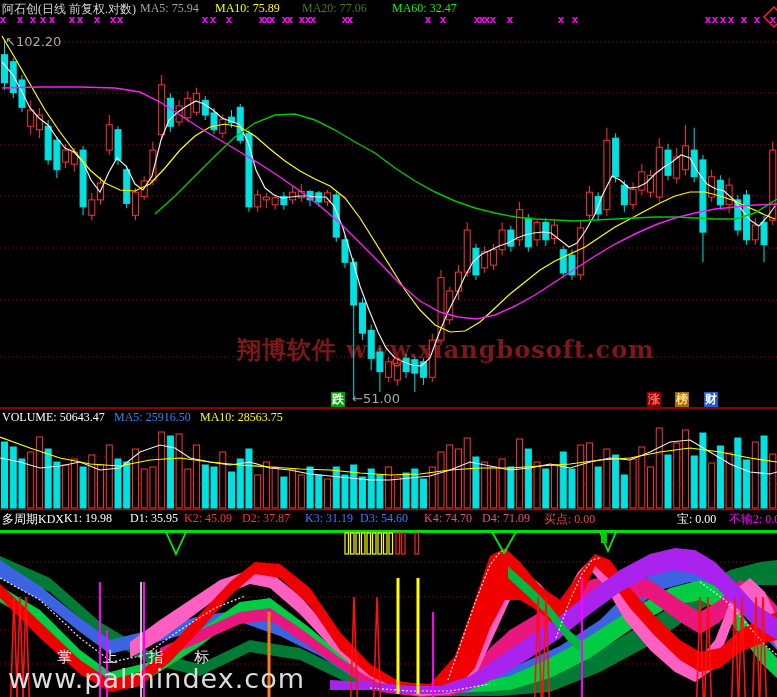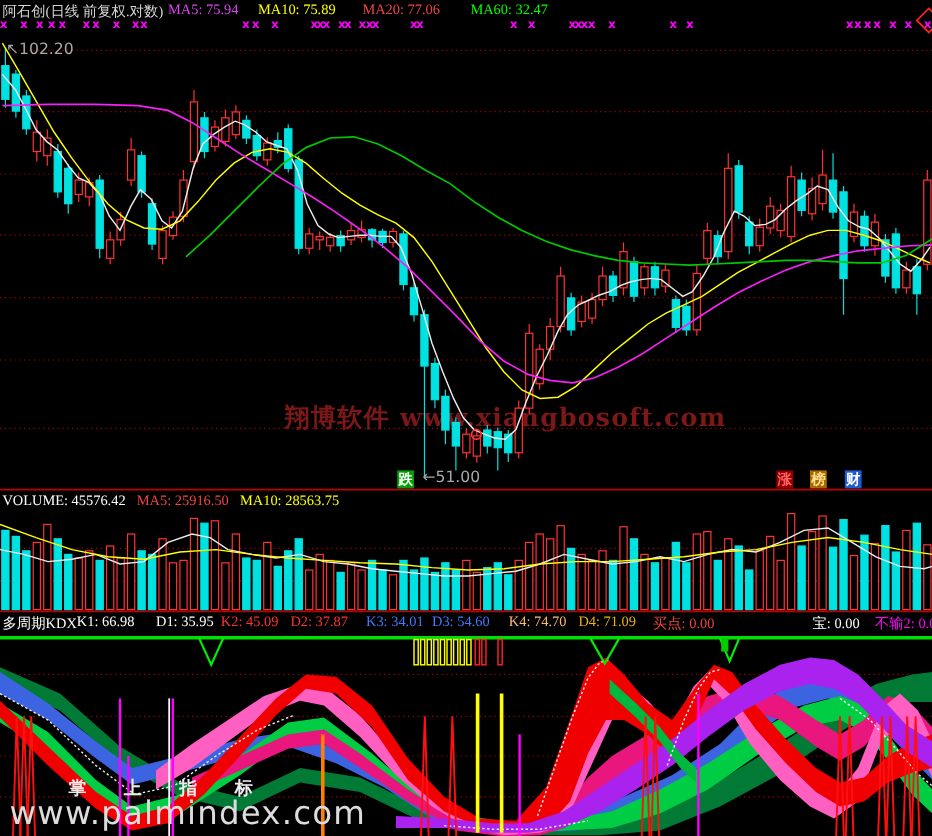--- a/index.html
+++ b/index.html
@@ -1,69 +1,69 @@
 <!DOCTYPE html>
 <html><head>
 <meta charset="utf-8">
 <style>
   html,body{margin:0;padding:0;background:#000;}
   body{width:777px;height:697px;position:relative;overflow:hidden;
        font-family:"DejaVu Sans","Liberation Sans",sans-serif;}
   .abs{position:absolute;white-space:nowrap;}
   #wm-main{z-index:0;font-family:"DejaVu Serif","Liberation Serif",serif;
-           font-weight:bold;font-size:21px;letter-spacing:1px;color:#7c1818;}
+           font-weight:bold;font-size:24px;letter-spacing:1px;color:#7c1818;}
   #chart-svg{position:absolute;left:0;top:0;z-index:1;}
   .txt{z-index:3;font-size:12px;}
   .row-item{position:absolute;top:0;font-family:Liberation Serif, serif;}
   #header-row{top:1px;left:2px;height:16px;width:777px;}
   #volume-row{top:410px;left:2px;height:15px;width:777px;}
   #kdx-row{top:511px;left:2px;height:16px;width:775px;overflow:hidden;}
   .badge{position:absolute;top:392px;font-size:12px;line-height:15px;
          padding:0 1px;font-weight:bold;z-index:3;}
   .price-label{color:#a8a8a8;font-size:13px;z-index:3;}
-  #wm-palm1{z-index:4;color:#ededed;font-weight:bold;font-size:15px;letter-spacing:13px;}
+  #wm-palm1{z-index:4;color:#ededed;font-weight:normal;font-size:15px;letter-spacing:13px;}
   #wm-palm2{z-index:4;color:#dcdcdc;font-size:27px;letter-spacing:1px;}
 </style>
 </head>
 <body>
 
 <div id="header-row" class="abs txt">
   <span class="row-item" style="left:0;color:#d6d6d6">阿石创(日线 前复权.对数)</span>
-  <span class="row-item" style="left: 138px; color: #d946ef;">MA5: 75.94</span>
+  <span class="row-item" style="left: 138px; color: #a3a3a3;">MA5: 75.94</span>
   <span class="row-item" style="left: 213px; color: rgb(255, 255, 0);">MA10: 75.89</span>
-  <span class="row-item" style="left: 300px; color: #ef4444;">MA20: 77.06</span>
+  <span class="row-item" style="left: 300px; color: #4d7c0f;">MA20: 77.06</span>
   <span class="row-item" style="left: 390px; color: rgb(0, 255, 0);">MA60: 32.47</span>
 </div>
 
 <div class="abs price-label" style="left:5px;top:34px">↖102.20</div>
 <div class="abs price-label" style="left:352px;top:391px">←51.00</div>
 
 <div id="wm-main" class="abs" style="left:237px;top:334px">翔博软件 www.xiangbosoft.com</div>
 
 <span class="badge" style="left: 331px; background: rgb(0, 160, 0); color: rgb(255, 255, 255);">跌</span>
 <span class="badge" style="left: 647px; background: rgb(142, 0, 0); color: rgb(255, 96, 96);">涨</span>
 <span class="badge" style="left: 675px; background: rgb(168, 106, 0); color: rgb(255, 224, 140);">榜</span>
 <span class="badge" style="left: 704px; background: rgb(30, 90, 210); color: rgb(255, 255, 255);">财</span>
 
 <div id="volume-row" class="abs txt">
-  <span class="row-item" style="left: 0px; color: rgb(255, 255, 255);">VOLUME: 45576.42</span>
-  <span class="row-item" style="left: 112px; color: #ef4444;">MA5: 25916.50</span>
+  <span class="row-item" style="left: 0px; color: rgb(255, 255, 255);">VOLUME: 50643.47</span>
+  <span class="row-item" style="left: 112px; color: #3b82f6;">MA5: 25916.50</span>
   <span class="row-item" style="left: 198px; color: rgb(255, 255, 0);">MA10: 28563.75</span>
 </div>
 
 <div id="kdx-row" class="abs txt">
   <span class="row-item" style="left: 0px; color: rgb(255, 255, 255);">多周期KDX</span>
-  <span class="row-item" style="left: 62px; color: rgb(255, 255, 255);">K1: 66.98</span>
+  <span class="row-item" style="left: 62px; color: rgb(255, 255, 255);">K1: 19.98</span>
   <span class="row-item" style="left: 115px; color: rgb(255, 255, 255); margin-left: 13px;">D1: 35.95</span>
   <span class="row-item" style="left: 182px; color: rgb(255, 50, 50);">K2: 45.09</span>
   <span class="row-item" style="left: 240px; color: rgb(255, 50, 50);">D2: 37.87</span>
-  <span class="row-item" style="left: 303px; color: rgb(66, 120, 255);">K3: 34.01</span>
+  <span class="row-item" style="left: 303px; color: rgb(66, 120, 255);">K3: 31.19</span>
   <span class="row-item" style="left: 358px; color: rgb(66, 120, 255);">D3: 54.60</span>
-  <span class="row-item" style="left: 422px; color: #fdba74;">K4: 74.70</span>
-  <span class="row-item" style="left: 480px; color: #eab308;">D4: 71.09</span>
+  <span class="row-item" style="left: 422px; color: #ec4899;">K4: 74.70</span>
+  <span class="row-item" style="left: 480px; color: #ec4899;">D4: 71.09</span>
   <span class="row-item" style="left: 542px; color: #ef4444;">买点: 0.00</span>
   <span class="row-item" style="left: 610px; color: rgb(255, 255, 0); margin-top: 38px;">短买: 0.00</span>
   <span class="row-item" style="left: 675px; color: rgb(255, 255, 255);">宝: 0.00</span>
   <span class="row-item" style="left: 727px; color: rgb(255, 0, 255);">不输2: 0.0</span>
 </div>
 
 <div id="wm-palm1" class="abs" style="left:57px;top:648px">掌 上 指 标</div>
 <div id="wm-palm2" class="abs" style="left:8px;top:663px">www.palmindex.com</div>
 
 <svg id="chart-svg" width="777" height="697">

